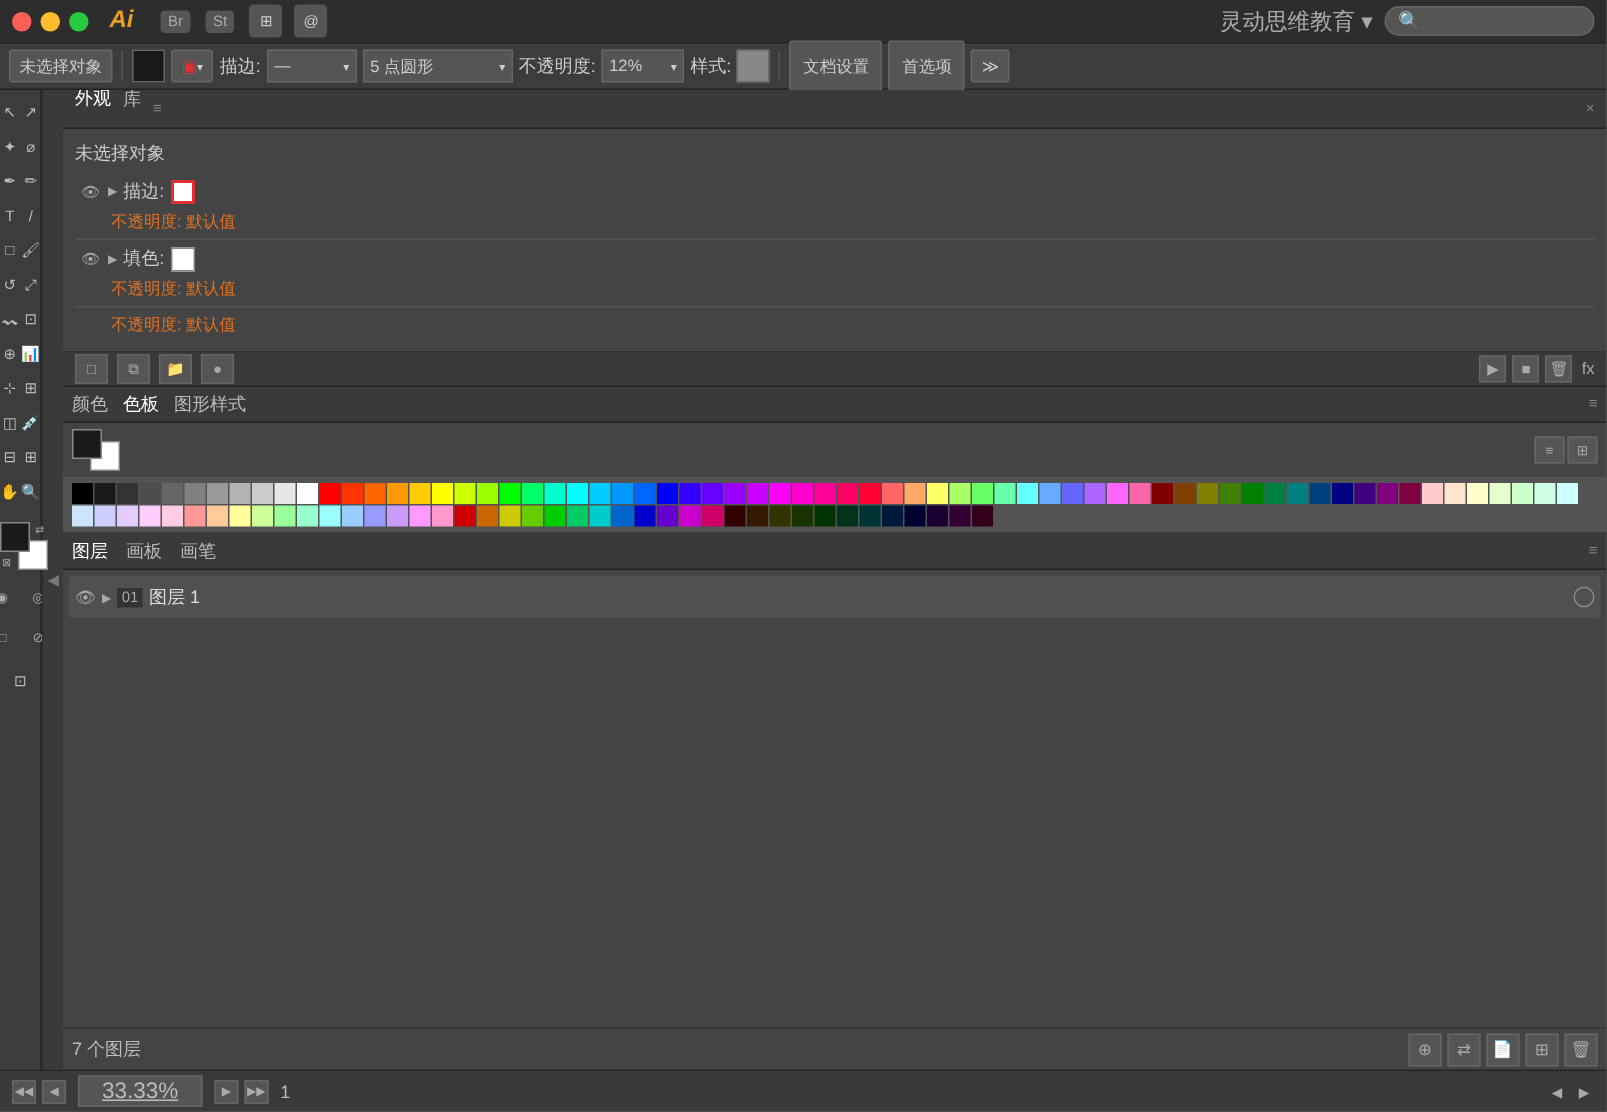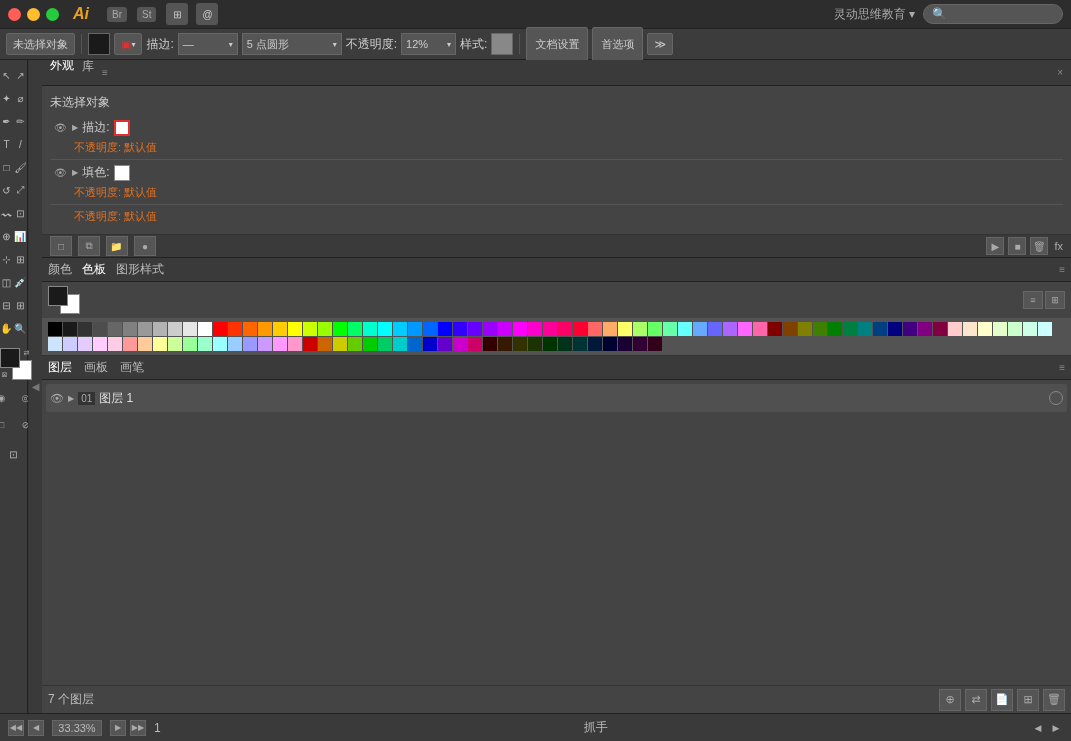--- a/index.html
+++ b/index.html
@@ -16,21 +16,21 @@
     }
     .traffic-lights { display: flex; gap: 6px; align-items: center; }
     .tl { width: 13px; height: 13px; border-radius: 50%; }
     .tl-red { background: #ff5f56; }
     .tl-yellow { background: #ffbd2e; }
     .tl-green { background: #27c93f; }
     .app-icon { font-style: italic; font-weight: bold; font-size: 16px; color: #e8a020; margin-left: 6px; margin-right: 10px; }
     .bridge-icon, .stock-icon { background: #555; color: #aaa; font-size: 10px; padding: 2px 5px; border-radius: 3px; margin-right: 2px; }
     .tb-icon { width: 22px; height: 22px; background: #555; border-radius: 3px; display: flex; align-items: center; justify-content: center; font-size: 10px; }
     .title-center { flex: 1; display: flex; justify-content: flex-end; align-items: center; gap: 8px; }
-    .brand-text { color: #aaa; font-size: 12px; }
+    .brand-text { color: #aaa; font-size: 15px; }
     .search-box { width: 140px; height: 20px; background: #555; border: 1px solid #666; border-radius: 10px; display: flex; align-items: center; padding: 0 8px; gap: 4px; }
     .search-box input { background: none; border: none; outline: none; color: #ccc; font-size: 11px; width: 100%; }
 
     
     #toolbar {
       height: 32px;
       background: #3c3c3c;
       display: flex;
       align-items: center;
       padding: 0 6px;
@@ -136,21 +136,21 @@
       display: flex;
       align-items: center;
       padding: 0 8px;
       gap: 8px;
       border-top: 1px solid #222;
       font-size: 12px;
       color: #bbb;
     }
     .status-nav { display: flex; align-items: center; gap: 4px; }
     .status-btn { width: 16px; height: 16px; background: #555; border: 1px solid #666; display: flex; align-items: center; justify-content: center; font-size: 8px; color: #aaa; cursor: pointer; }
-    .status-zoom { min-width: 50px; text-align: center; background: #555; border: 1px solid #666; padding: 1px 5px; font-size: 11px; }
+    .status-zoom { min-width: 50px; text-align: center; background: #555; border: 1px solid #666; padding: 1px 15px; font-size: 15px; text-decoration: underline; }
     .status-pages { display: flex; align-items: center; gap: 4px; }
     .status-tool { flex: 1; text-align: center; }
     .status-right { margin-left: auto; display: flex; align-items: center; gap: 4px; }
     .status-arr { width: 14px; height: 14px; display: flex; align-items: center; justify-content: center; font-size: 9px; color: #aaa; }
     .tool-row {
       display: flex;
       width: 28px;
     }
     .tool-cell {
       width: 14px; height: 22px;
@@ -605,18 +605,17 @@
     <div class="status-btn">◀</div>
   </div>
   <div class="status-zoom">33.33%</div>
   <div class="status-nav">
     <div class="status-btn">▶</div>
     <div class="status-btn">▶▶</div>
   </div>
   <div class="status-pages">
     <span>1</span>
   </div>
-  <div class="status-tool">抓手</div>
   <div class="status-right">
     <div class="status-arr">◀</div>
     <div class="status-arr">▶</div>
   </div>
 </div>
 
 </body></html>

